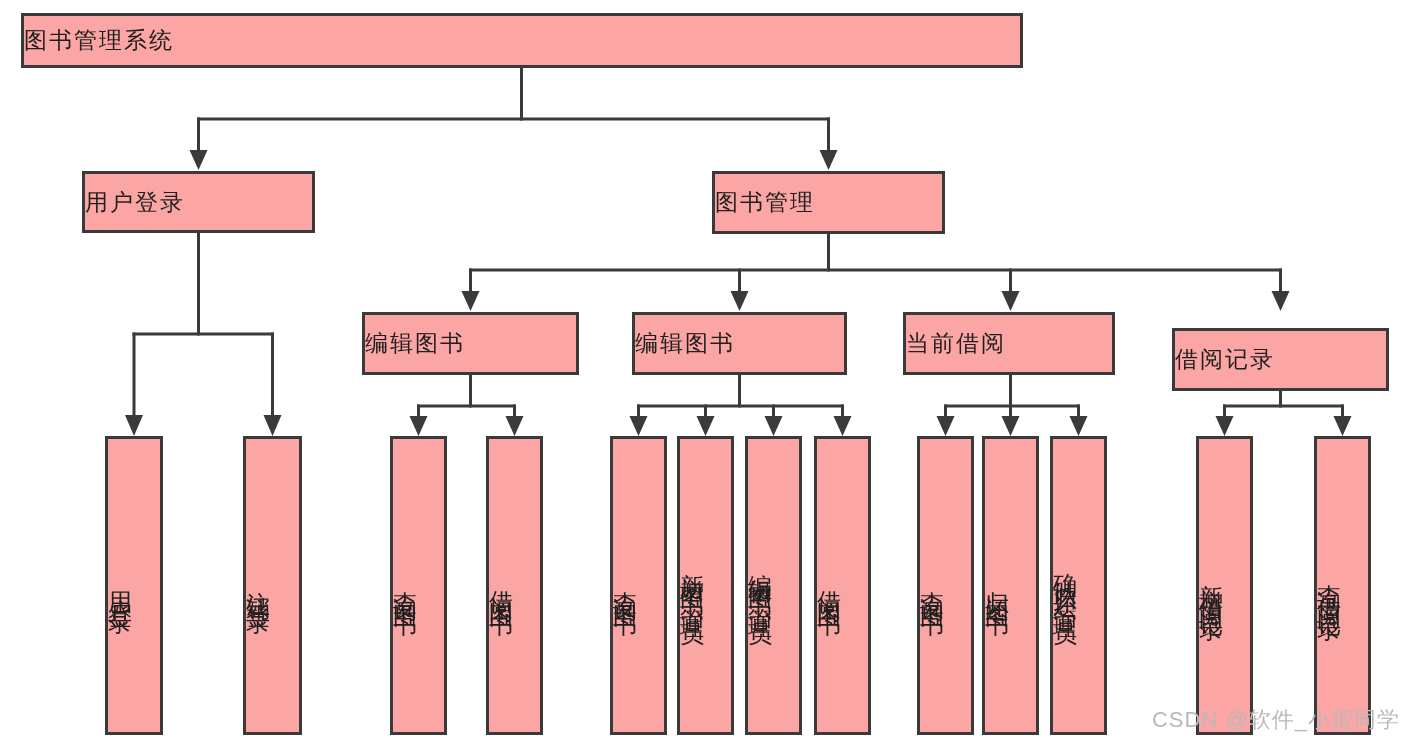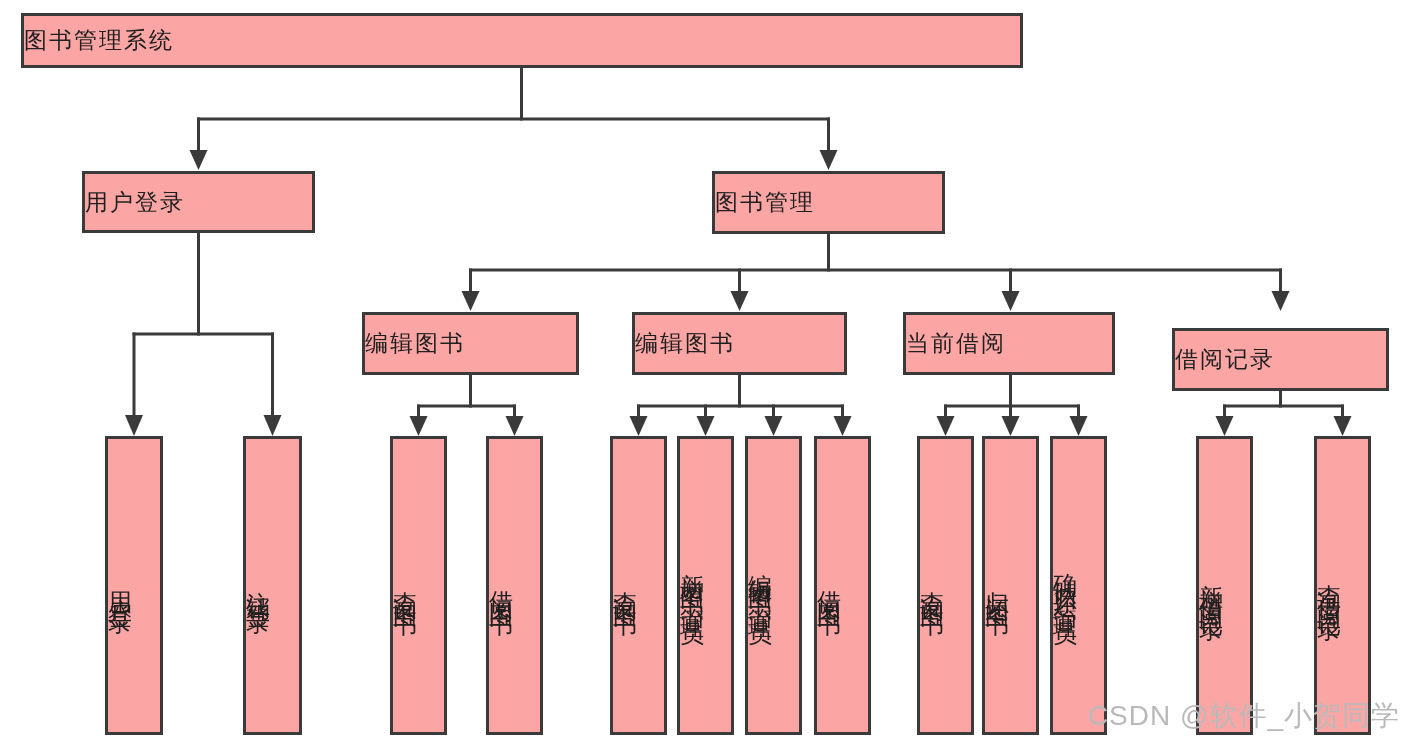--- a/index.html
+++ b/index.html
@@ -15,21 +15,21 @@
     border:3px solid #3a3a3a; color:#1f1f1f;
     display:flex; align-items:center; 
     font-size:23px; letter-spacing:2px; white-space:nowrap;
   }
   .vbox .vtext {
     writing-mode:vertical-rl; text-orientation:mixed;
     font-size:24px; line-height:1; letter-spacing:7px;
   }
   .watermark {
     position:absolute; right:5px; bottom:12px;
-    font-size:28px; color:#b9b9b9; letter-spacing:1px; white-space:nowrap;
+    font-size:22px; color:#b9b9b9; letter-spacing:1px; white-space:nowrap;
   }
 </style>
 </head>
 <body>
 
 <div class="canvas">
 
   <svg class="connectors" width="1405" height="747" viewBox="0 0 1405 747">
 
     <g>

